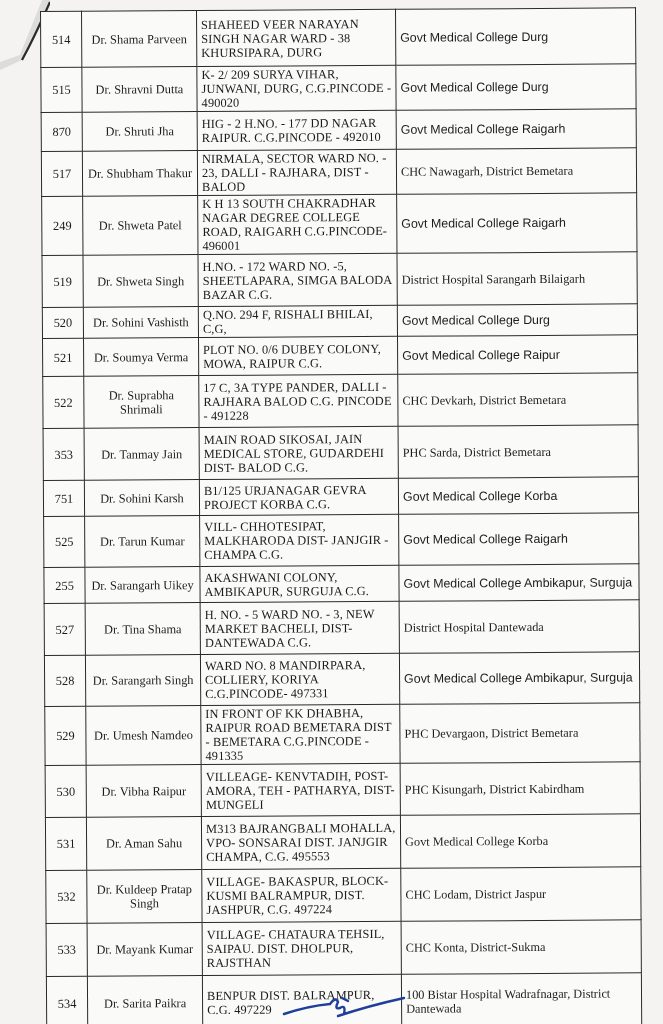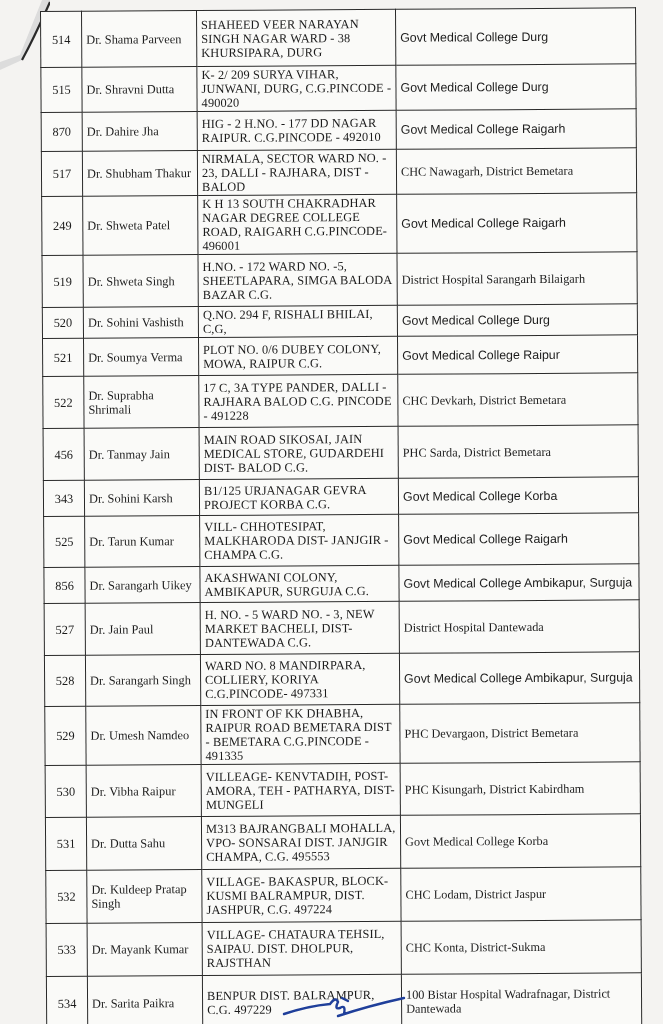--- a/index.html
+++ b/index.html
@@ -22,21 +22,21 @@
       background: #fafaf8;
     }
     table.roster td {
       border: 1.3px solid #2a2a2a;
       padding: 1px 4px;
       vertical-align: middle;
       font-size: 12.4px;
       line-height: 14px;
     }
     td.sn { width: 32px; text-align: center; font-size: 12.5px; }
-    td.nm { width: 106px; }
+    td.nm { width: 106px; text-align: center; }
     td.ad { width: 190px; text-transform: none; letter-spacing: 0.1px; }
     td.po { font-family: "Liberation Sans", sans-serif; font-size: 11.4px; }
     td.po.serif { font-family: "Liberation Serif", serif; font-size: 12.3px; }
     .signature {
       position: absolute; left: 278px; top: 990px; width: 140px; height: 30px;
     }
   </style>
 </head>
 <body>
 
@@ -55,21 +55,21 @@
           <td class="po">Govt Medical College Durg</td>
         </tr>
         <tr style="height: 39px;">
           <td class="sn">515</td>
           <td class="nm">Dr. Shravni Dutta</td>
           <td class="ad">K- 2/ 209 SURYA VIHAR, JUNWANI, DURG, C.G.PINCODE - 490020</td>
           <td class="po">Govt Medical College Durg</td>
         </tr>
         <tr style="height: 39px;">
           <td class="sn">870</td>
-          <td class="nm">Dr. Dahire Jha</td>
+          <td class="nm">Dr. Shruti Jha</td>
           <td class="ad">HIG - 2 H.NO. - 177 DD NAGAR RAIPUR. C.G.PINCODE - 492010</td>
           <td class="po">Govt Medical College Raigarh</td>
         </tr>
         <tr style="height: 39px;">
           <td class="sn">517</td>
           <td class="nm">Dr. Shubham Thakur</td>
           <td class="ad">NIRMALA, SECTOR WARD NO. - 23, DALLI - RAJHARA, DIST - BALOD</td>
           <td class="po serif">CHC Nawagarh, District Bemetara</td>
         </tr>
         <tr style="height: 52px;">
@@ -96,46 +96,46 @@
           <td class="ad">PLOT NO. 0/6 DUBEY COLONY, MOWA, RAIPUR C.G.</td>
           <td class="po">Govt Medical College Raipur</td>
         </tr>
         <tr style="height: 52px;">
           <td class="sn">522</td>
           <td class="nm">Dr. Suprabha Shrimali</td>
           <td class="ad">17 C, 3A TYPE PANDER, DALLI - RAJHARA BALOD C.G. PINCODE - 491228</td>
           <td class="po serif">CHC Devkarh, District Bemetara</td>
         </tr>
         <tr style="height: 52px;">
-          <td class="sn">456</td>
+          <td class="sn">353</td>
           <td class="nm">Dr. Tanmay Jain</td>
           <td class="ad">MAIN ROAD SIKOSAI, JAIN MEDICAL STORE, GUDARDEHI DIST- BALOD C.G.</td>
           <td class="po serif">PHC Sarda, District Bemetara</td>
         </tr>
         <tr style="height: 36px;">
-          <td class="sn">343</td>
+          <td class="sn">751</td>
           <td class="nm">Dr. Sohini Karsh</td>
           <td class="ad">B1/125 URJANAGAR GEVRA PROJECT KORBA C.G.</td>
           <td class="po">Govt Medical College Korba</td>
         </tr>
         <tr style="height: 51px;">
           <td class="sn">525</td>
           <td class="nm">Dr. Tarun Kumar</td>
           <td class="ad">VILL- CHHOTESIPAT, MALKHARODA DIST- JANJGIR - CHAMPA C.G.</td>
           <td class="po">Govt Medical College Raigarh</td>
         </tr>
         <tr style="height: 36px;">
-          <td class="sn">856</td>
+          <td class="sn">255</td>
           <td class="nm">Dr. Sarangarh Uikey</td>
           <td class="ad">AKASHWANI COLONY, AMBIKAPUR, SURGUJA C.G.</td>
           <td class="po">Govt Medical College Ambikapur, Surguja</td>
         </tr>
         <tr style="height: 52px;">
           <td class="sn">527</td>
-          <td class="nm">Dr. Jain Paul</td>
+          <td class="nm">Dr. Tina Shama</td>
           <td class="ad">H. NO. - 5 WARD NO. - 3, NEW MARKET BACHELI, DIST- DANTEWADA C.G.</td>
           <td class="po serif">District Hospital Dantewada</td>
         </tr>
         <tr style="height: 51px;">
           <td class="sn">528</td>
           <td class="nm">Dr. Sarangarh Singh</td>
           <td class="ad">WARD NO. 8 MANDIRPARA, COLLIERY, KORIYA C.G.PINCODE- 497331</td>
           <td class="po">Govt Medical College Ambikapur, Surguja</td>
         </tr>
         <tr style="height: 51px;">
@@ -145,21 +145,21 @@
           <td class="po serif">PHC Devargaon, District Bemetara</td>
         </tr>
         <tr style="height: 52px;">
           <td class="sn">530</td>
           <td class="nm">Dr. Vibha Raipur</td>
           <td class="ad">VILLEAGE- KENVTADIH, POST- AMORA, TEH - PATHARYA, DIST- MUNGELI</td>
           <td class="po serif">PHC Kisungarh, District Kabirdham</td>
         </tr>
         <tr style="height: 53px;">
           <td class="sn">531</td>
-          <td class="nm">Dr. Dutta Sahu</td>
+          <td class="nm">Dr. Aman Sahu</td>
           <td class="ad">M313 BAJRANGBALI MOHALLA, VPO- SONSARAI DIST. JANJGIR CHAMPA, C.G. 495553</td>
           <td class="po serif">Govt Medical College Korba</td>
         </tr>
         <tr style="height: 53px;">
           <td class="sn">532</td>
           <td class="nm">Dr. Kuldeep Pratap Singh</td>
           <td class="ad">VILLAGE- BAKASPUR, BLOCK- KUSMI BALRAMPUR, DIST. JASHPUR, C.G. 497224</td>
           <td class="po serif">CHC Lodam, District Jaspur</td>
         </tr>
         <tr style="height: 53px;">

